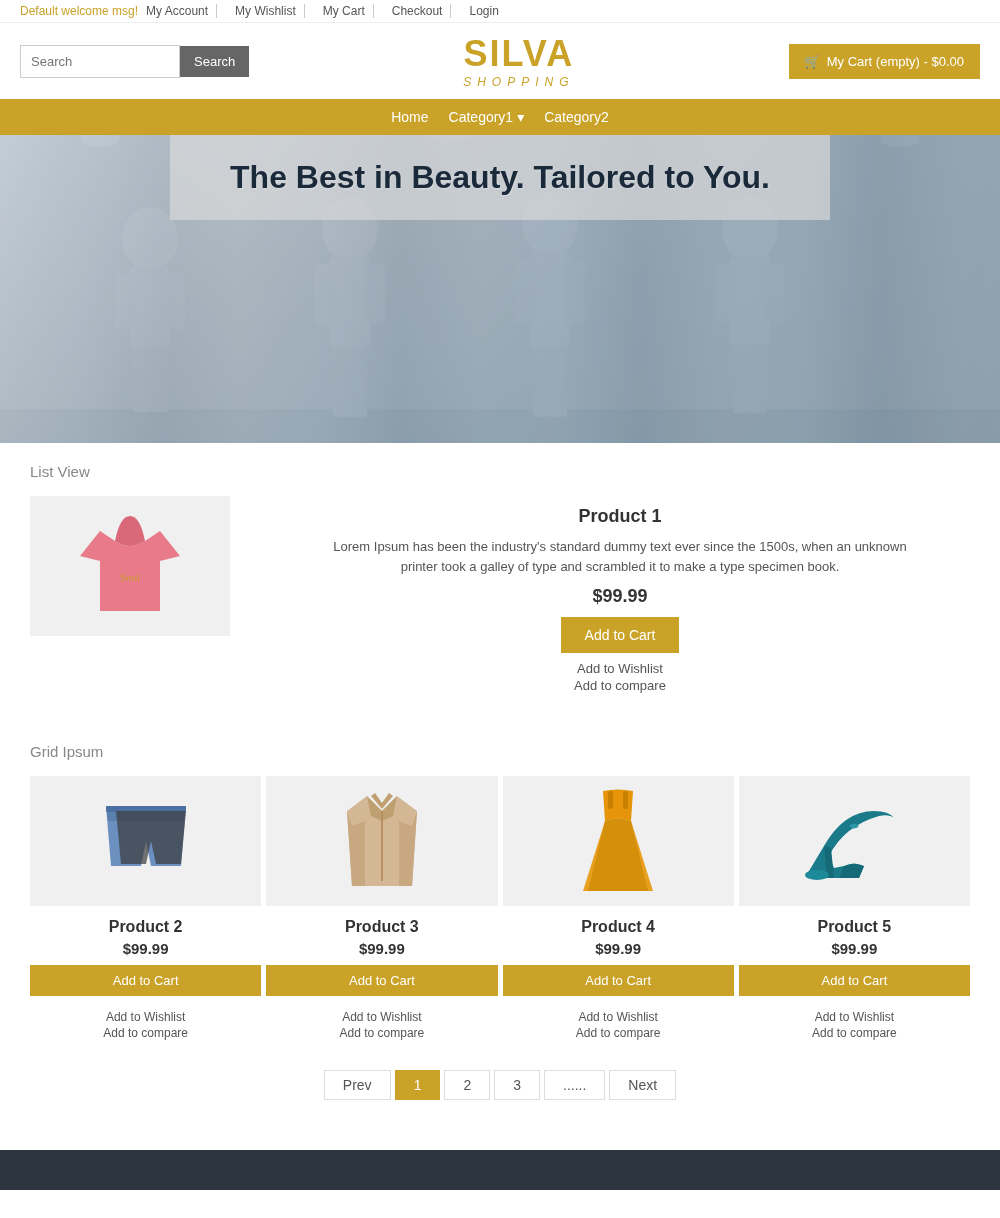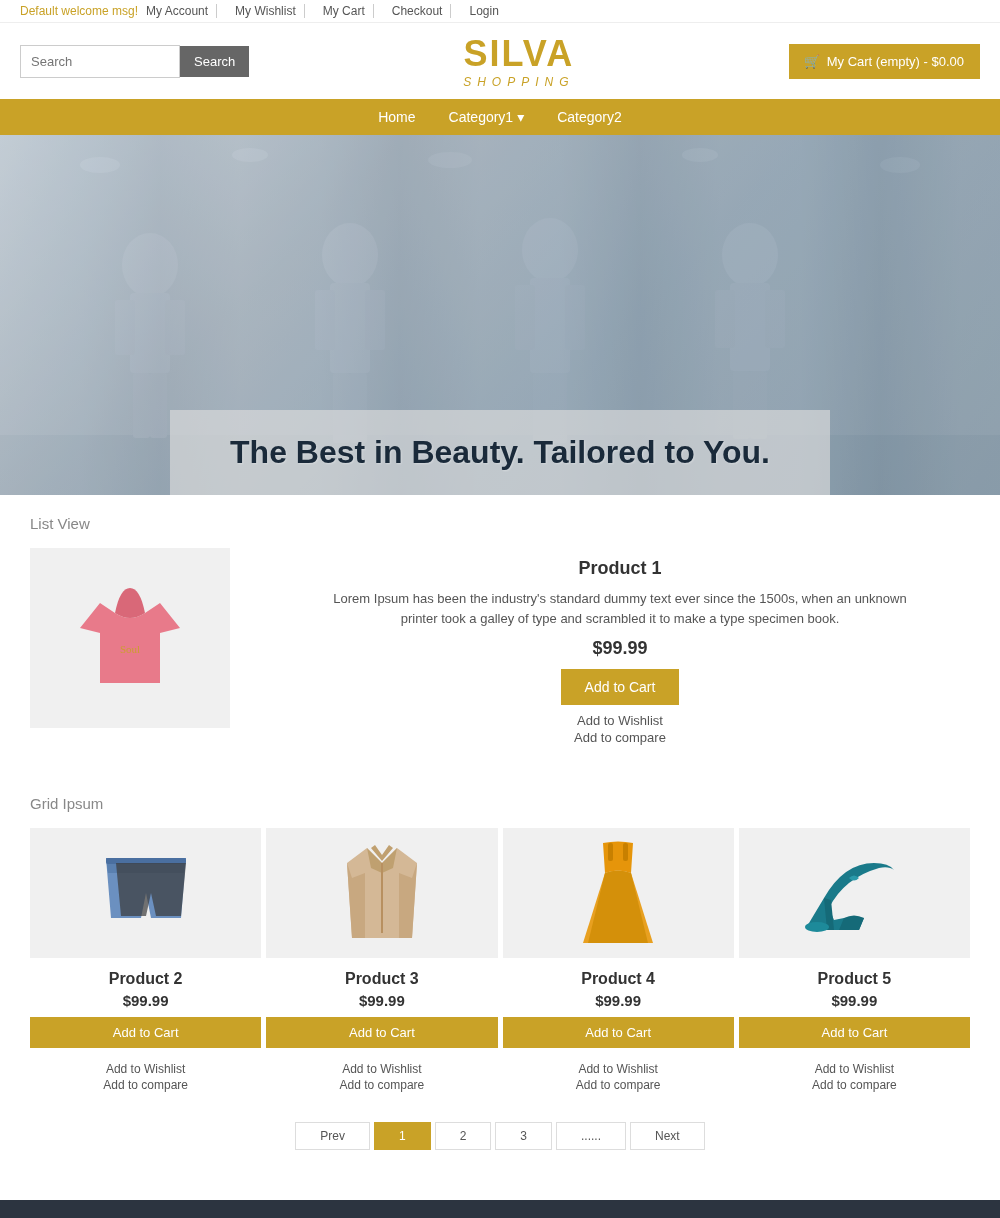--- a/index.html
+++ b/index.html
@@ -56,41 +56,41 @@
       display: flex;
       align-items: center;
       gap: 6px;
     }
 
     
     nav {
       background: #c9a227;
       display: flex;
       justify-content: center;
-      gap: 33px;
+      gap: 20px;
       padding: 10px 0;
     }
     nav a {
       color: #fff;
       text-decoration: none;
       font-size: 14px;
       display: flex;
       align-items: center;
       gap: 4px;
     }
 
     
     .hero {
       width: 100%;
-      height: 360px;
+      height: 308px;
       background: linear-gradient(135deg, #c8d0d8 0%, #9aa5b0 30%, #7a8fa0 60%, #6b8090 100%);
       position: relative;
       overflow: hidden;
       display: flex;
-      align-items: flex-end;
+      align-items: flex-start;
       justify-content: center;
     }
     
     .hero-overlay {
       position: absolute;
       inset: 0;
       background: 
         repeating-linear-gradient(
           90deg,
           rgba(200,210,220,0.3) 0px,
@@ -127,21 +127,21 @@
     .list-view-product {
       display: flex;
       align-items: flex-start;
       gap: 40px;
       margin-bottom: 30px;
       padding-bottom: 20px;
     }
     .product-img-box {
       background: #f0f0f0;
       width: 200px;
-      height: 180px;
+      height: 140px;
       flex-shrink: 0;
       display: flex;
       align-items: center;
       justify-content: center;
       overflow: hidden;
     }
     
     .product-info { text-align: center; flex: 1; padding-top: 10px; }
     .product-info h2 { font-size: 18px; font-weight: bold; margin-bottom: 10px; }
     .product-info .desc { font-size: 13px; color: #555; line-height: 1.5; margin-bottom: 10px; max-width: 600px; margin-left: auto; margin-right: auto; }
@@ -186,25 +186,25 @@
 
     
     .pagination {
       display: flex;
       justify-content: center;
       gap: 4px;
       margin: 30px 0;
       align-items: center;
     }
     .pagination a, .pagination span {
-      padding: 6px 24px;
+      padding: 6px 18px;
       border: 1px solid #ddd;
       text-decoration: none;
       color: #555;
-      font-size: 12px;
+      font-size: 14px;
       cursor: pointer;
     }
     .pagination a.active {
       background: #c9a227;
       color: #fff;
       border-color: #c9a227;
     }
 
     
     footer {

